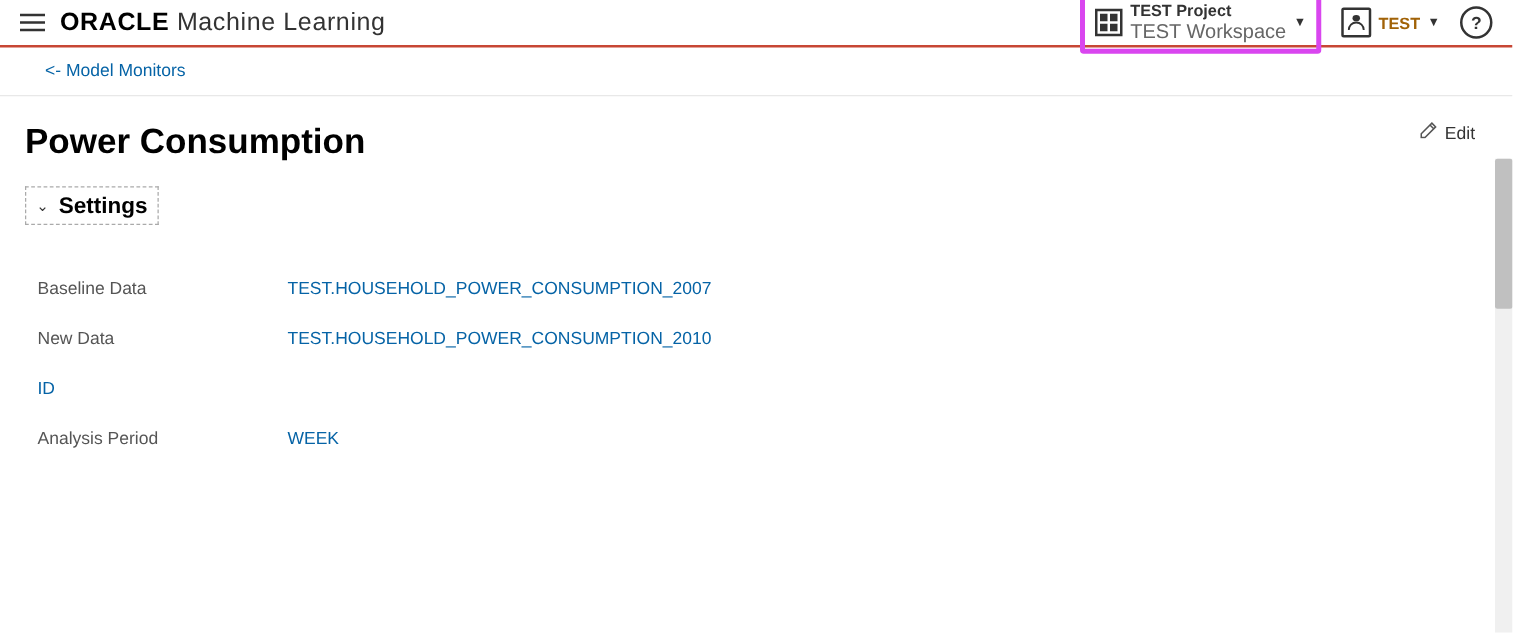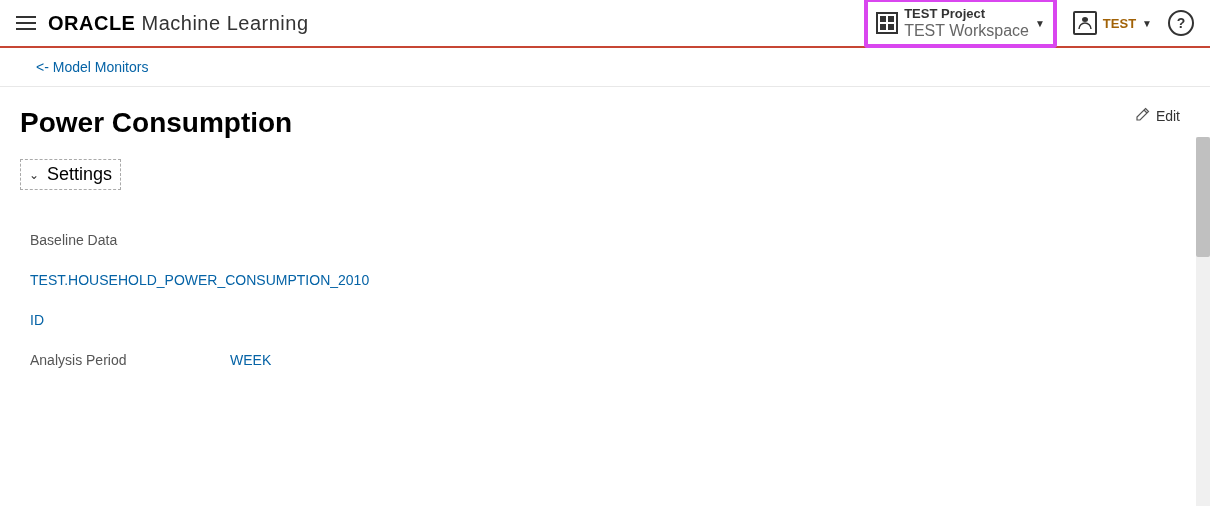--- a/index.html
+++ b/index.html
@@ -16,21 +16,21 @@
       overflow: hidden;
     }
 
     
     .header {
       display: flex;
       align-items: center;
       justify-content: space-between;
       background: #fff;
       border-bottom: 2px solid #c74634;
-      height: 48px;
+      height: 38px;
       padding: 0 16px;
     }
 
     .header-left {
       display: flex;
       align-items: center;
       gap: 12px;
     }
 
     .hamburger-icon {
@@ -214,21 +214,21 @@
       cursor: pointer;
     }
 
     .collapse-icon {
       font-size: 12px;
       color: #333;
     }
 
     .settings-title {
       font-size: 18px;
-      font-weight: 400;
+      font-weight: 700;
       color: #000;
     }
 
     
     .settings-table {
       margin-top: 10px;
       padding-left: 10px;
     }
 
     .settings-row {
@@ -333,22 +333,24 @@
   <div class="settings-section">
     <div class="settings-header">
       <span class="collapse-icon">⌄</span>
       <span class="settings-title">Settings</span>
     </div>
 
     <div class="settings-table">
 
       <div class="settings-row">
         <span class="settings-label">Baseline Data</span>
+        <span class="settings-value">TEST.HOUSEHOLD_POWER_CONSUMPTION_2007</span>
       </div>
       <div class="settings-row">
+        <span class="settings-label">New Data</span>
         <span class="settings-value">TEST.HOUSEHOLD_POWER_CONSUMPTION_2010</span>
       </div>
       <div class="settings-row">
         <span class="settings-value">ID</span>
       </div>
       <div class="settings-row">
         <span class="settings-label">Analysis Period</span>
         <span class="settings-value">WEEK</span>
       </div>
     </div>

